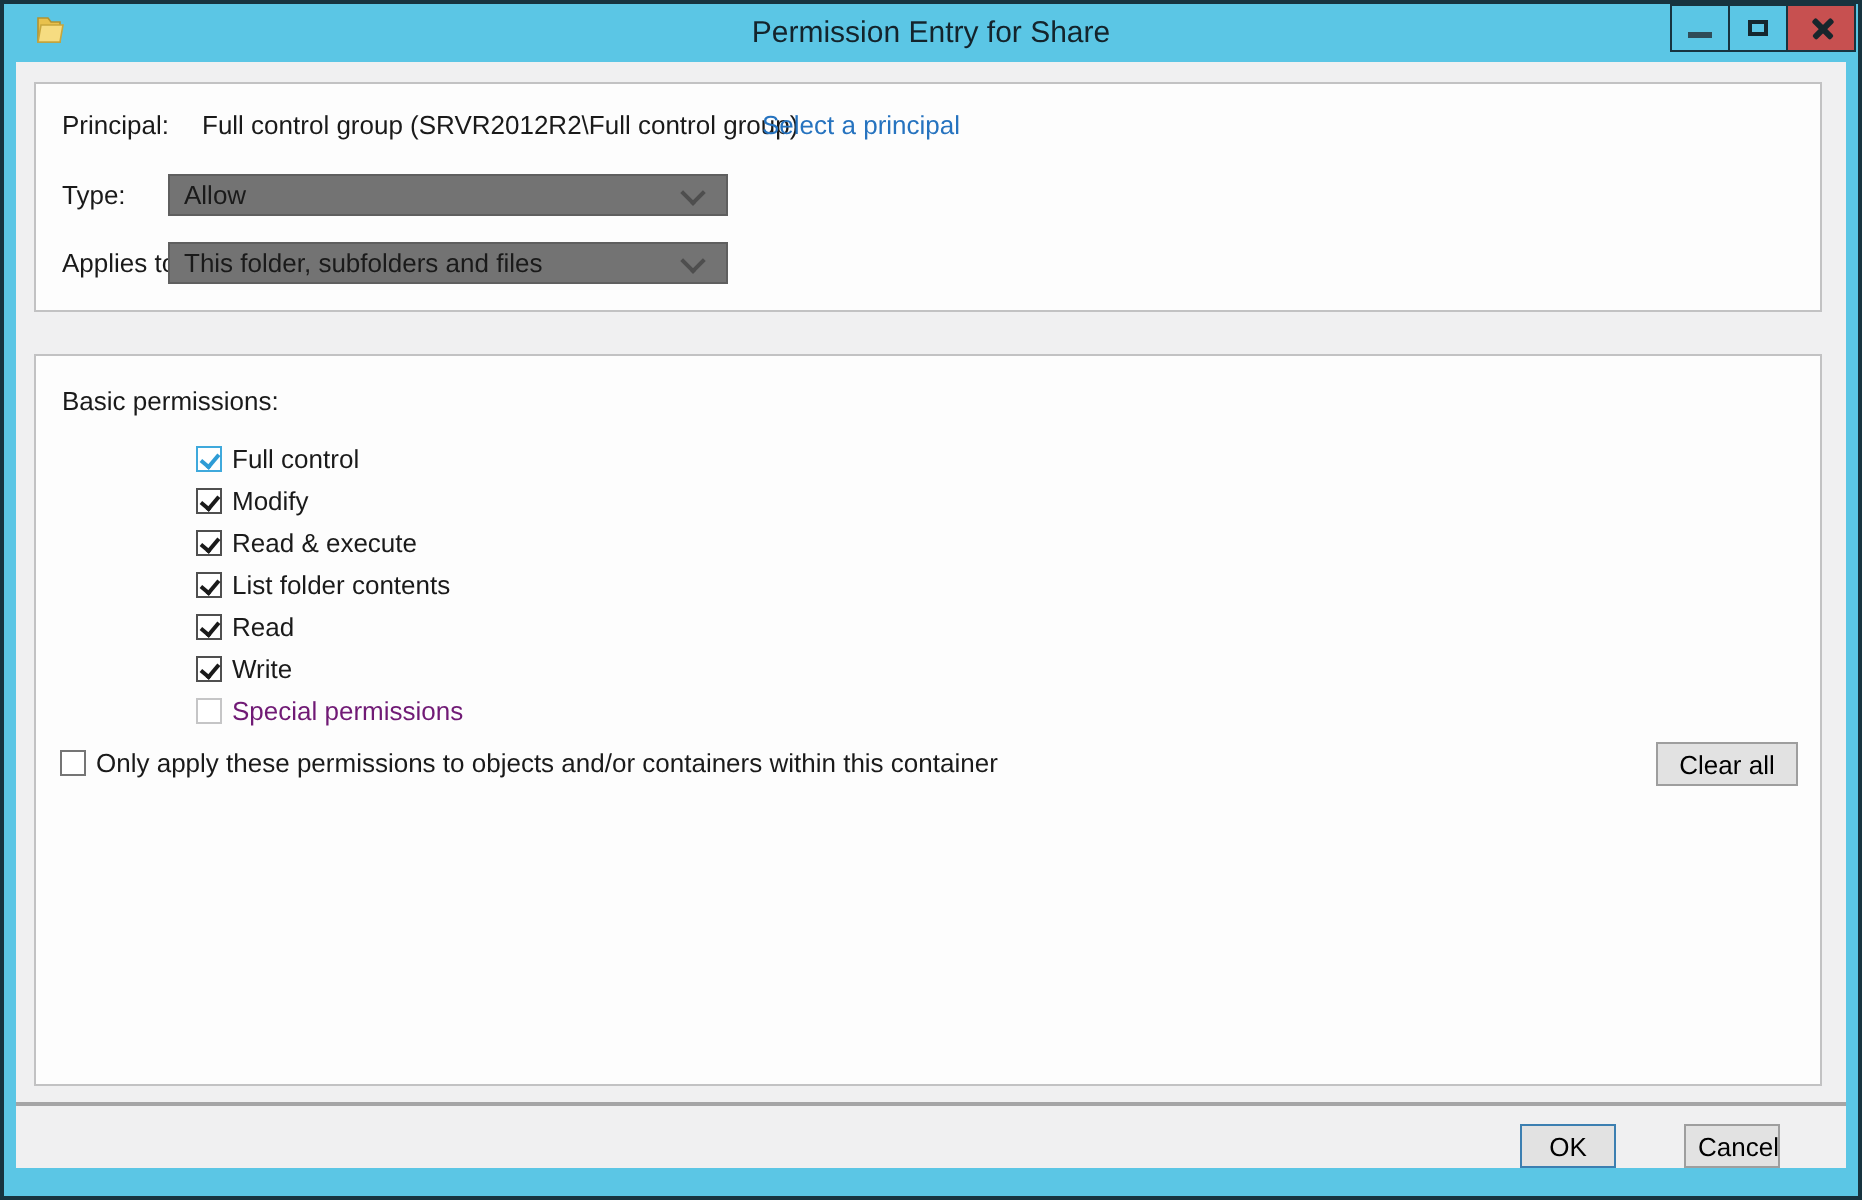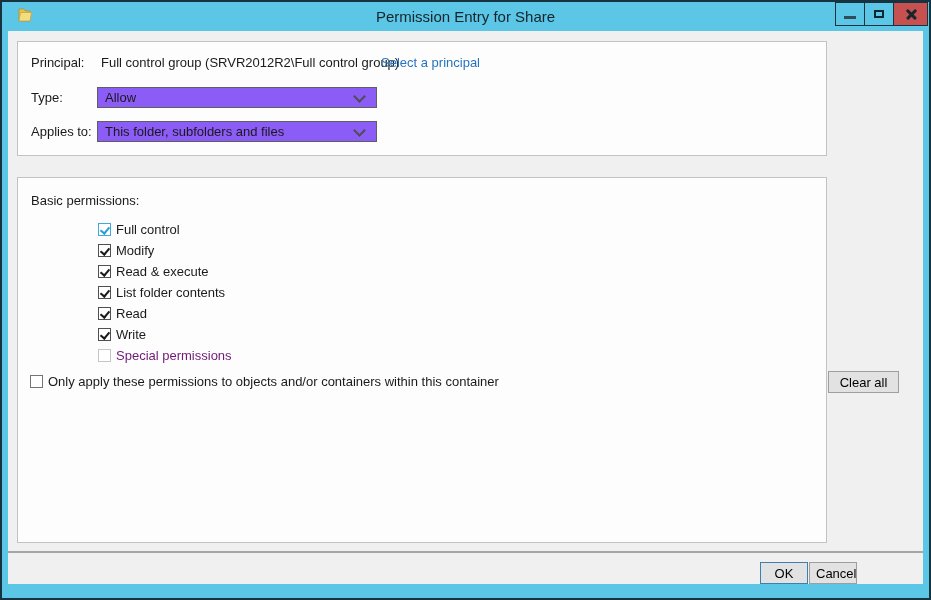--- a/index.html
+++ b/index.html
@@ -30,30 +30,30 @@
   .glyph-x{position:absolute;left:11px;top:5px;width:13px;height:13px;}
   .glyph-x i{position:absolute;left:0;top:5px;width:13px;height:2.6px;background:#17262C;border-radius:1px;}
   .glyph-x i:first-child{transform:rotate(45deg);}
   .glyph-x i:last-child{transform:rotate(-45deg);}
   
   .content{
     position:absolute;left:6px;right:6px;top:29px;bottom:14px;
     background:#F0F0F1;
   }
   .section{
-    position:absolute;left:9px;width:810px;background:#FDFDFD;
+    position:absolute;left:9px;width:894px;background:#FDFDFD;
     border:1px solid #C2C2C3;box-sizing:border-box;
   }
   .sec1{top:10px;height:115px;}
   .sec2{top:146px;height:366px;}
   .lbl{position:absolute;white-space:nowrap;}
   .val{position:absolute;white-space:nowrap;}
   .link{color:#2673BF;cursor:pointer;white-space:nowrap;}
   .dd{
-    position:absolute;left:79px;width:280px;height:21px;background:#8b5cf6;
+    position:absolute;left:66px;width:280px;height:21px;background:#737373;
     border:1px solid #5F5F5F;box-sizing:border-box;line-height:19px;
     padding-left:7px;cursor:default;
   }
   .dd::after{
     content:"";position:absolute;right:12px;top:4px;width:7px;height:7px;
     border:solid #4E4E4E;border-width:0 2px 2px 0;transform:rotate(45deg);
   }
   
   .perm-row{position:absolute;left:80px;height:16px;}
   .cb{
@@ -164,17 +164,17 @@
         <span class="cb std-cb" style="border-color:#757575;"></span>
         <span class="perm-label">Only apply these permissions to objects and/or containers within this container</span>
       </div>
 
       <button class="btn" style="left:810px;top:193px;width:71px;">Clear all</button>
     </div>
 
     <div class="separator"></div>
     <div class="footer-btns">
       <button class="btn primary" style="left:752px;">OK</button>
-      <button class="btn" style="left:801px;">Cancel</button>
+      <button class="btn" style="left:834px;">Cancel</button>
     </div>
 
   </div>
 </div>
 
 </body></html>

